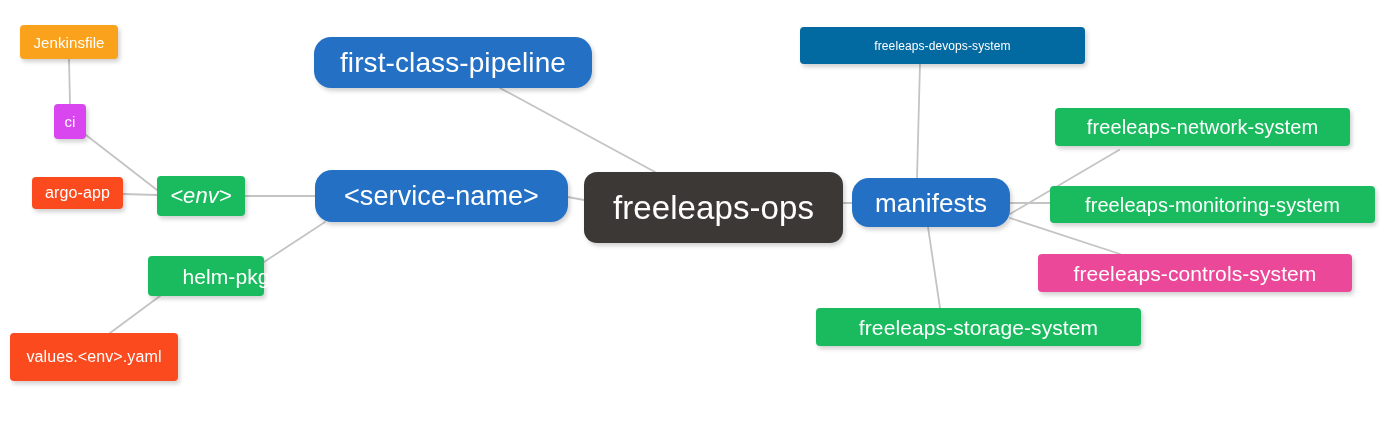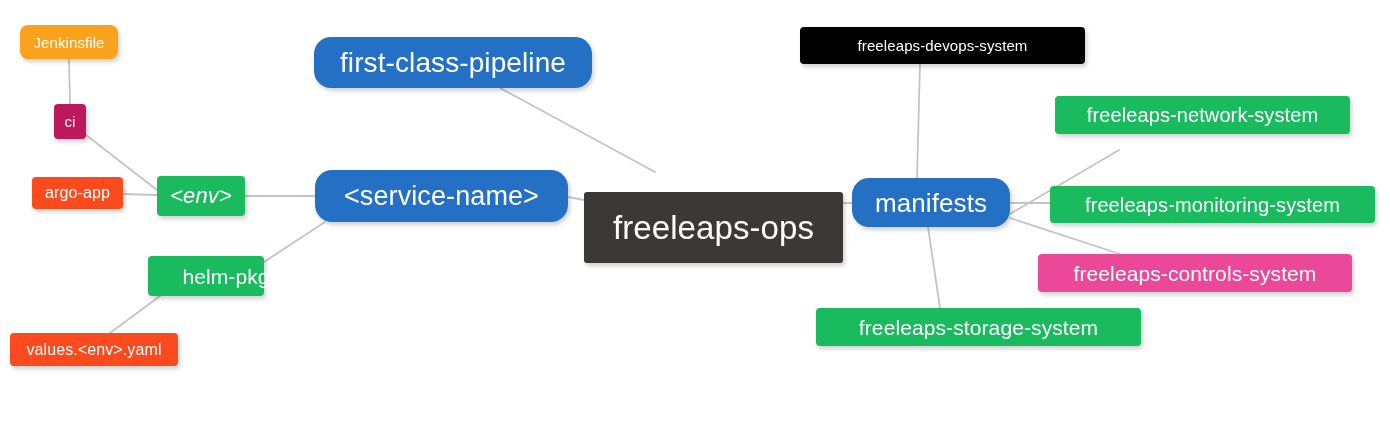--- a/index.html
+++ b/index.html
@@ -32,27 +32,26 @@
     justify-content: center;
     color: #ffffff;
     border-radius: 4px;
     white-space: nowrap;
     line-height: 1;
     box-shadow: 2px 3px 4px rgba(0,0,0,0.18);
     letter-spacing: 0.1px;
   }
   .n-root {
     background: #3c3835;
-    border-radius: 3px;
-    margin-top: 20px;
+    border-radius: 13px;
   }
   .n-blue   { background: #2470c4; border-radius: 17px; }
   .n-green  { background: #19bb5e; }
   .n-red    { background: #fa4a1e; }
-  .n-amber  { background: #faa21b; border-radius: 8px; }
+  .n-amber  { background: #faa21b; }
 </style>
 </head>
 <body>
 
 <div id="canvas">
   <svg id="edges" viewBox="0 0 1390 421" xmlns="http://www.w3.org/2000/svg">
       <line x1="69" y1="59" x2="70" y2="104" stroke="#c4c4c4" stroke-width="1.8" stroke-linecap="round"></line>
       <line x1="86" y1="135" x2="157" y2="190" stroke="#c4c4c4" stroke-width="1.8" stroke-linecap="round"></line>
       <line x1="123" y1="194" x2="157" y2="195" stroke="#c4c4c4" stroke-width="1.8" stroke-linecap="round"></line>
       <line x1="245" y1="196" x2="315" y2="196" stroke="#c4c4c4" stroke-width="1.8" stroke-linecap="round"></line>
@@ -63,51 +62,51 @@
       <line x1="843" y1="203" x2="852" y2="203" stroke="#c4c4c4" stroke-width="1.8" stroke-linecap="round"></line>
       <line x1="917" y1="178" x2="920" y2="64" stroke="#c4c4c4" stroke-width="1.8" stroke-linecap="round"></line>
       <line x1="1010" y1="214" x2="1119" y2="150" stroke="#c4c4c4" stroke-width="1.8" stroke-linecap="round"></line>
       <line x1="1010" y1="203" x2="1050" y2="203" stroke="#c4c4c4" stroke-width="1.8" stroke-linecap="round"></line>
       <line x1="1010" y1="218" x2="1120" y2="254" stroke="#c4c4c4" stroke-width="1.8" stroke-linecap="round"></line>
       <line x1="928" y1="227" x2="940" y2="308" stroke="#c4c4c4" stroke-width="1.8" stroke-linecap="round"></line>
     </svg>
 <div class="node n-amber" style="left: 20px; top: 25px; width: 98px; height: 34px; font-size: 15px; background: rgb(250, 162, 27);">
       <span>Jenkinsfile</span>
     </div>
-    <div class="node n-red" style="left: 54px; top: 104px; width: 32px; height: 35px; font-size: 15px; background: #be185d;">
+    <div class="node n-red" style="left: 54px; top: 104px; width: 32px; height: 35px; font-size: 15px; background: #d946ef;">
       <span>ci</span>
     </div>
     <div class="node n-red" style="left: 32px; top: 177px; width: 91px; height: 32px; font-size: 16px; background: rgb(250, 74, 30);">
       <span>argo-app</span>
     </div>
     <div class="node n-green" style="left: 157px; top: 176px; width: 88px; height: 40px; font-size: 22px; background: rgb(25, 187, 94); font-style: italic;">
       <span>&lt;env&gt;</span>
     </div>
     <div class="node n-green" style="left: 148px; top: 256px; width: 116px; height: 40px; font-size: 21px; background: rgb(25, 187, 94); padding-left: 40px;">
       <span>helm-pkg</span>
     </div>
-    <div class="node n-red" style="left: 10px; top: 333px; width: 168px; height: 33px; font-size: 16px; background: rgb(250, 74, 30);">
+    <div class="node n-red" style="left: 10px; top: 333px; width: 168px; height: 48px; font-size: 16px; background: rgb(250, 74, 30);">
       <span>values.&lt;env&gt;.yaml</span>
     </div>
     <div class="node n-blue" style="left: 314px; top: 37px; width: 278px; height: 51px; font-size: 28px; background: rgb(36, 112, 196);">
       <span>first-class-pipeline</span>
     </div>
     <div class="node n-blue" style="left: 315px; top: 170px; width: 253px; height: 52px; font-size: 27px; background: rgb(36, 112, 196);">
       <span>&lt;service-name&gt;</span>
     </div>
     <div class="node n-root" style="left: 584px; top: 172px; width: 259px; height: 71px; font-size: 33px; background: rgb(60, 56, 53);">
       <span>freeleaps-ops</span>
     </div>
     <div class="node n-blue" style="left: 852px; top: 178px; width: 158px; height: 49px; font-size: 26px; background: rgb(36, 112, 196); justify-content: center;">
       <span>manifests</span>
     </div>
-    <div class="node n-green" style="left: 800px; top: 27px; width: 285px; height: 37px; font-size: 15px; background: #000000;">
+    <div class="node n-green" style="left: 800px; top: 27px; width: 285px; height: 37px; font-size: 12px; background: #0369a1;">
       <span>freeleaps-devops-system</span>
     </div>
-    <div class="node n-green" style="left: 1055px; top: 96px; width: 295px; height: 38px; font-size: 20px; background: rgb(25, 187, 94);">
+    <div class="node n-green" style="left: 1055px; top: 108px; width: 295px; height: 38px; font-size: 20px; background: rgb(25, 187, 94);">
       <span>freeleaps-network-system</span>
     </div>
     <div class="node n-green" style="left: 1050px; top: 186px; width: 325px; height: 37px; font-size: 20px; background: rgb(25, 187, 94);">
       <span>freeleaps-monitoring-system</span>
     </div>
     <div class="node n-green" style="left: 1038px; top: 254px; width: 314px; height: 38px; font-size: 21px; background: #ec4899;">
       <span>freeleaps-controls-system</span>
     </div>
     <div class="node n-green" style="left: 816px; top: 308px; width: 325px; height: 38px; font-size: 21px; background: rgb(25, 187, 94);">
       <span>freeleaps-storage-system</span>

